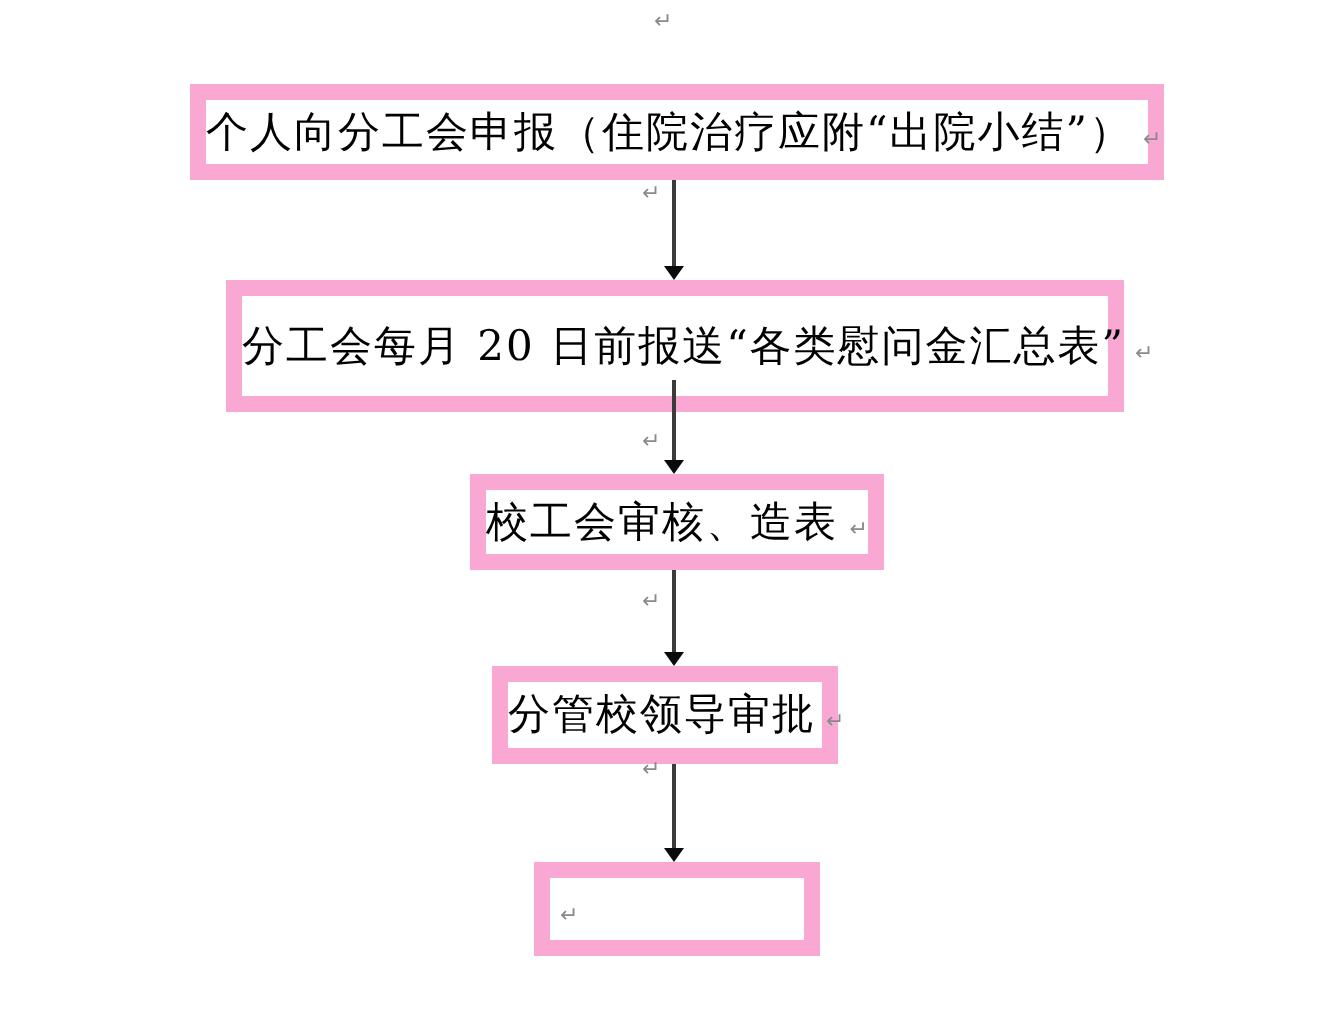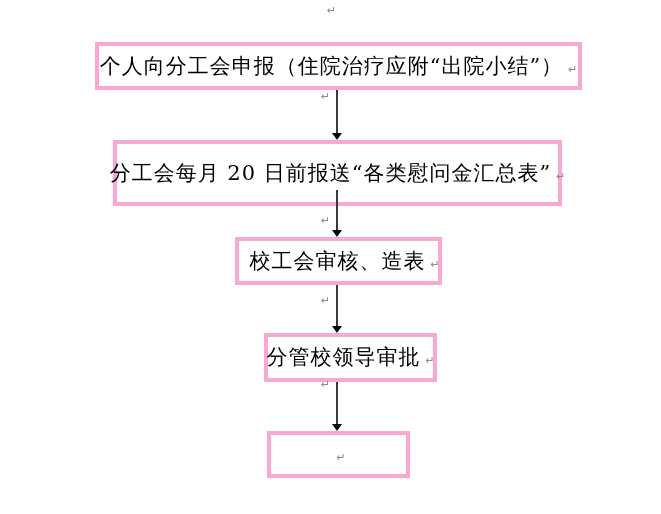--- a/index.html
+++ b/index.html
@@ -16,25 +16,25 @@
   }
   .canvas {
     position: absolute;
     left: 0; top: 0;
     width: 661px;
     height: 514px;
   }
   .node {
     position: absolute;
     box-sizing: border-box;
-    border: 4px solid #f9a8d4;
+    border: 8px solid #f9a8d4;
     background: #ffffff;
     display: flex;
     align-items: center;
-    justify-content: center;
+    justify-content: space-between;
     white-space: nowrap;
   }
   .node-label {
     font-size: 21px;
     letter-spacing: 1px;
     color: #000000;
     line-height: 1;
   }
   .pmark {
     font-size: 11px;
@@ -46,22 +46,22 @@
     margin-left: 5px;
     position: relative;
     top: 3px;
   }
   .floating-mark {
     position: absolute;
     z-index: 2;
   }
   .node1 { left: 95px;  top: 42px;  width: 487px; height: 48px; }
   .node2 { left: 113px; top: 140px; width: 449px; height: 66px; }
-  .node3 { left: 235px; top: 237px; width: 207px; height: 48px; padding-left: 12px; }
-  .node4 { left: 264px; top: 333px; width: 173px; height: 49px; }
+  .node3 { left: 235px; top: 237px; width: 207px; height: 48px; }
+  .node4 { left: 246px; top: 333px; width: 173px; height: 49px; }
   .node5 { left: 267px; top: 431px; width: 143px; height: 47px; }
   .connector {
     position: absolute;
     left: 330px;
     width: 14px;
   }
   .connector .line {
     position: absolute;
     left: 6px;
     top: 0;

